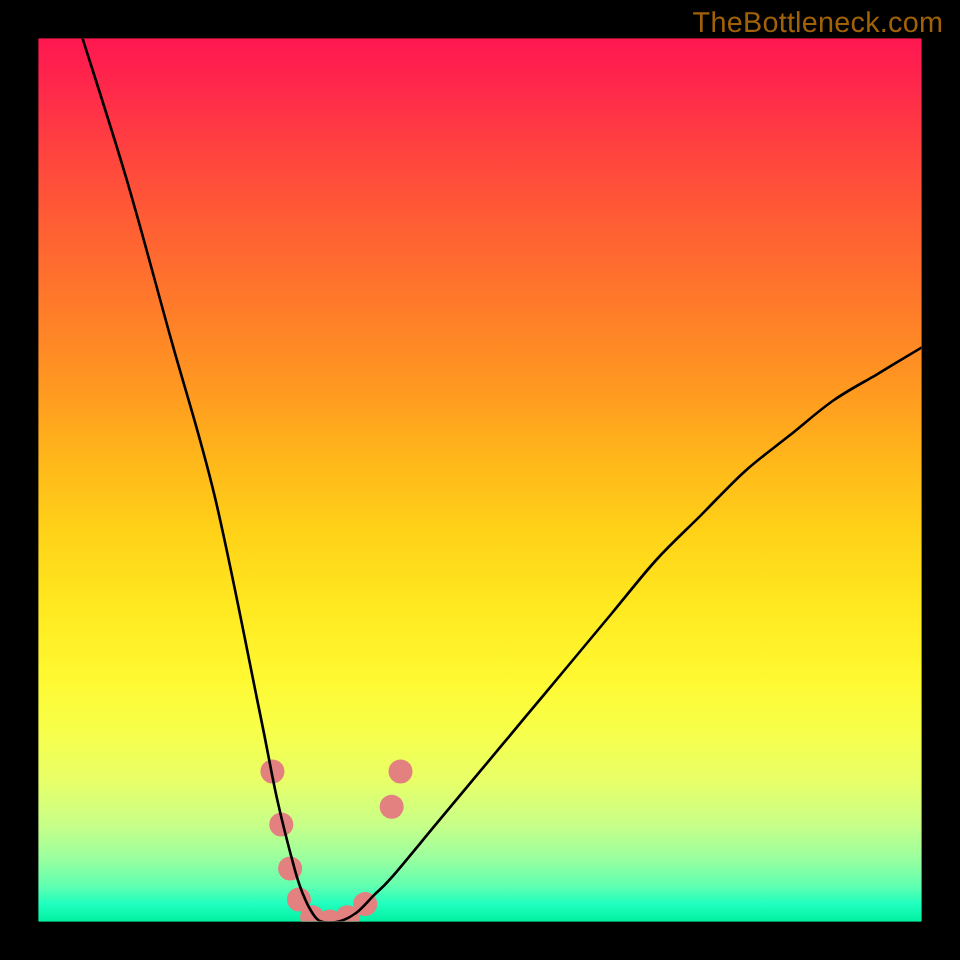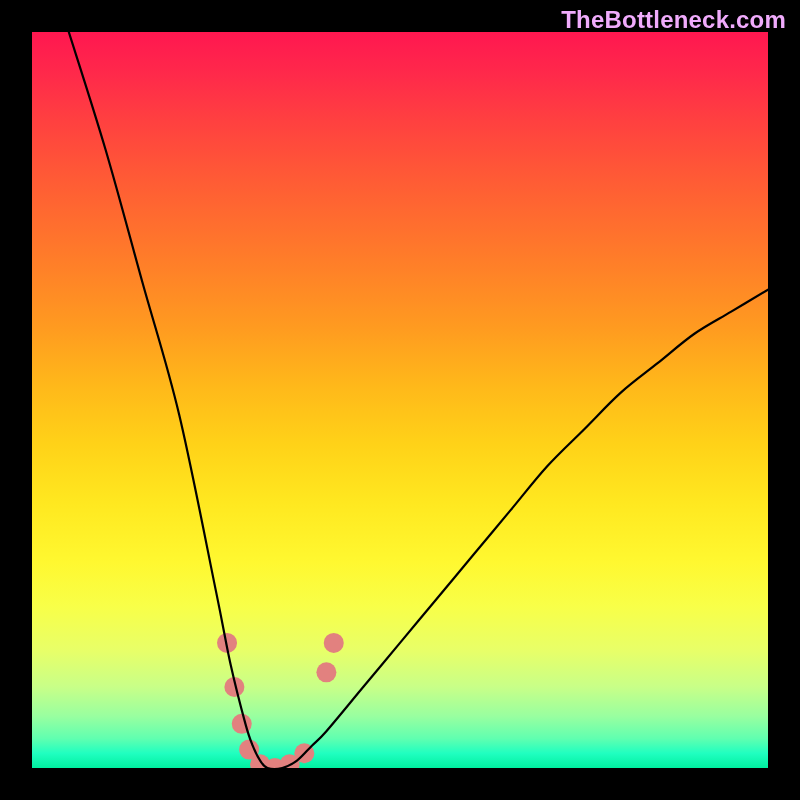--- a/index.html
+++ b/index.html
@@ -35,22 +35,22 @@
       #20ffc0 98%,
       #00f0a0 100%
     );
   }
   .watermark {
     position: absolute;
     top: 6px;
     right: 14px;
     font-family: Arial, Helvetica, sans-serif;
     font-size: 24px;
-    font-weight: 700;
-    color: #f0abfc;
+    font-weight: 400;
+    color: #a16207;
     letter-spacing: 0.2px;
     z-index: 10;
   }
   svg.curve {
     position: absolute;
     left: 0; top: 0;
     width: 100%;
     height: 100%;
   }
 </style>

